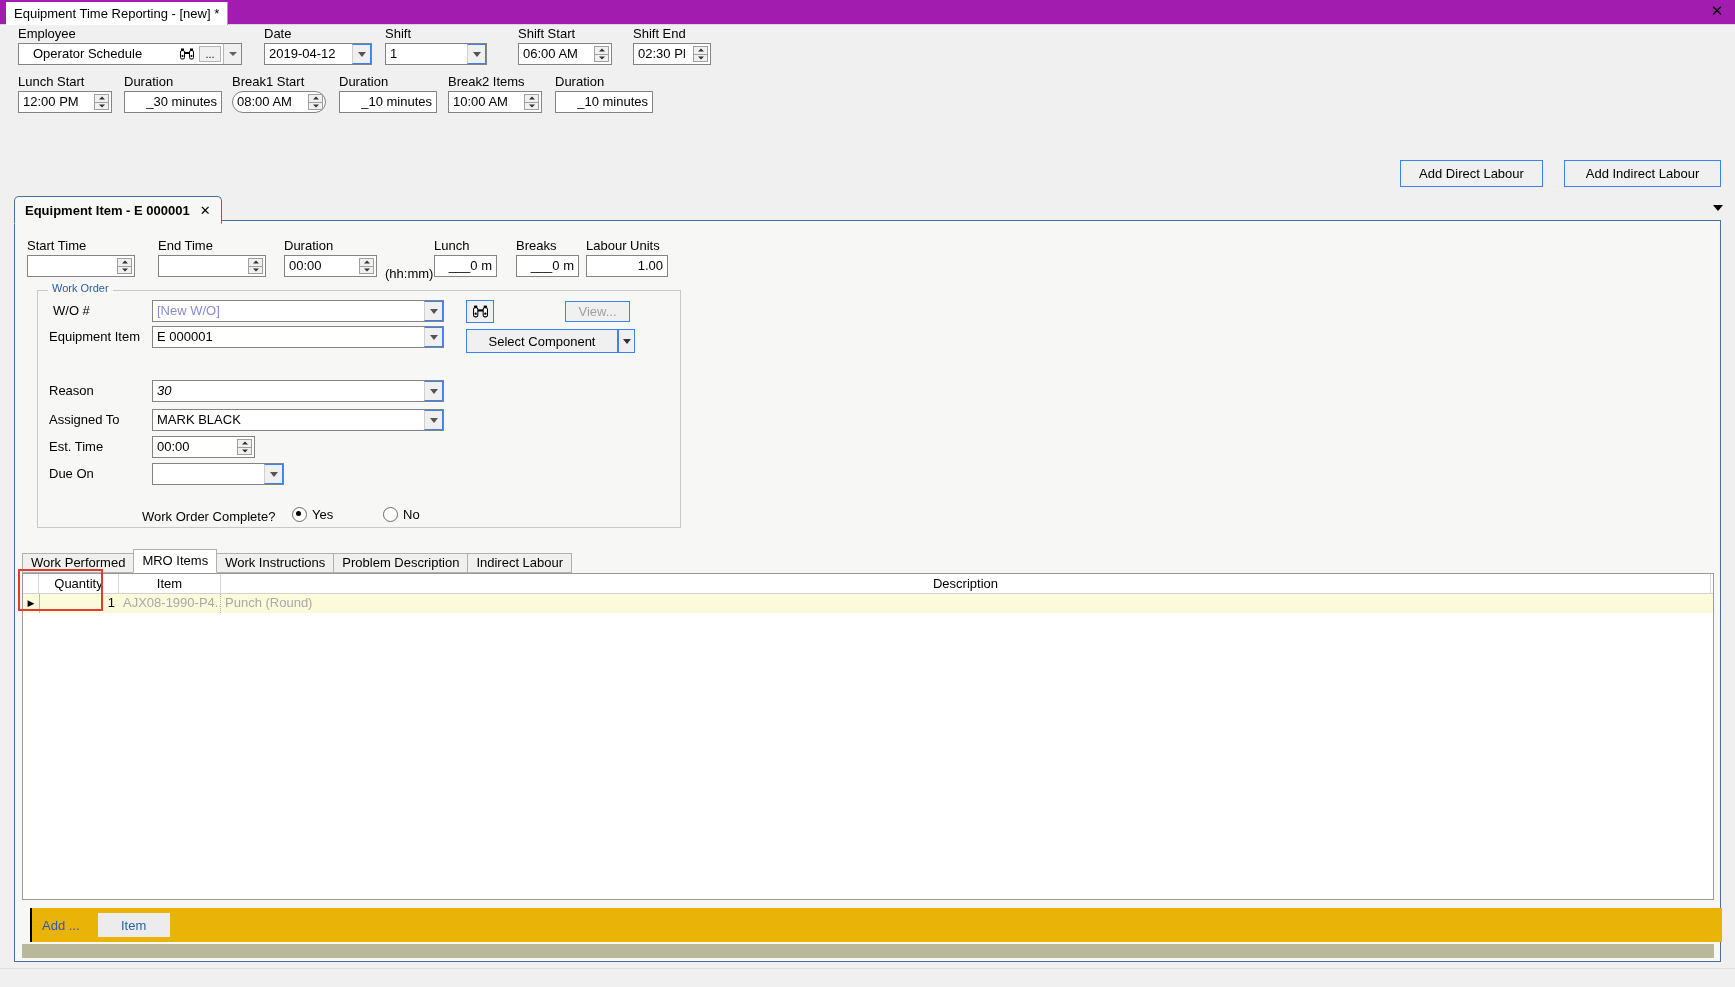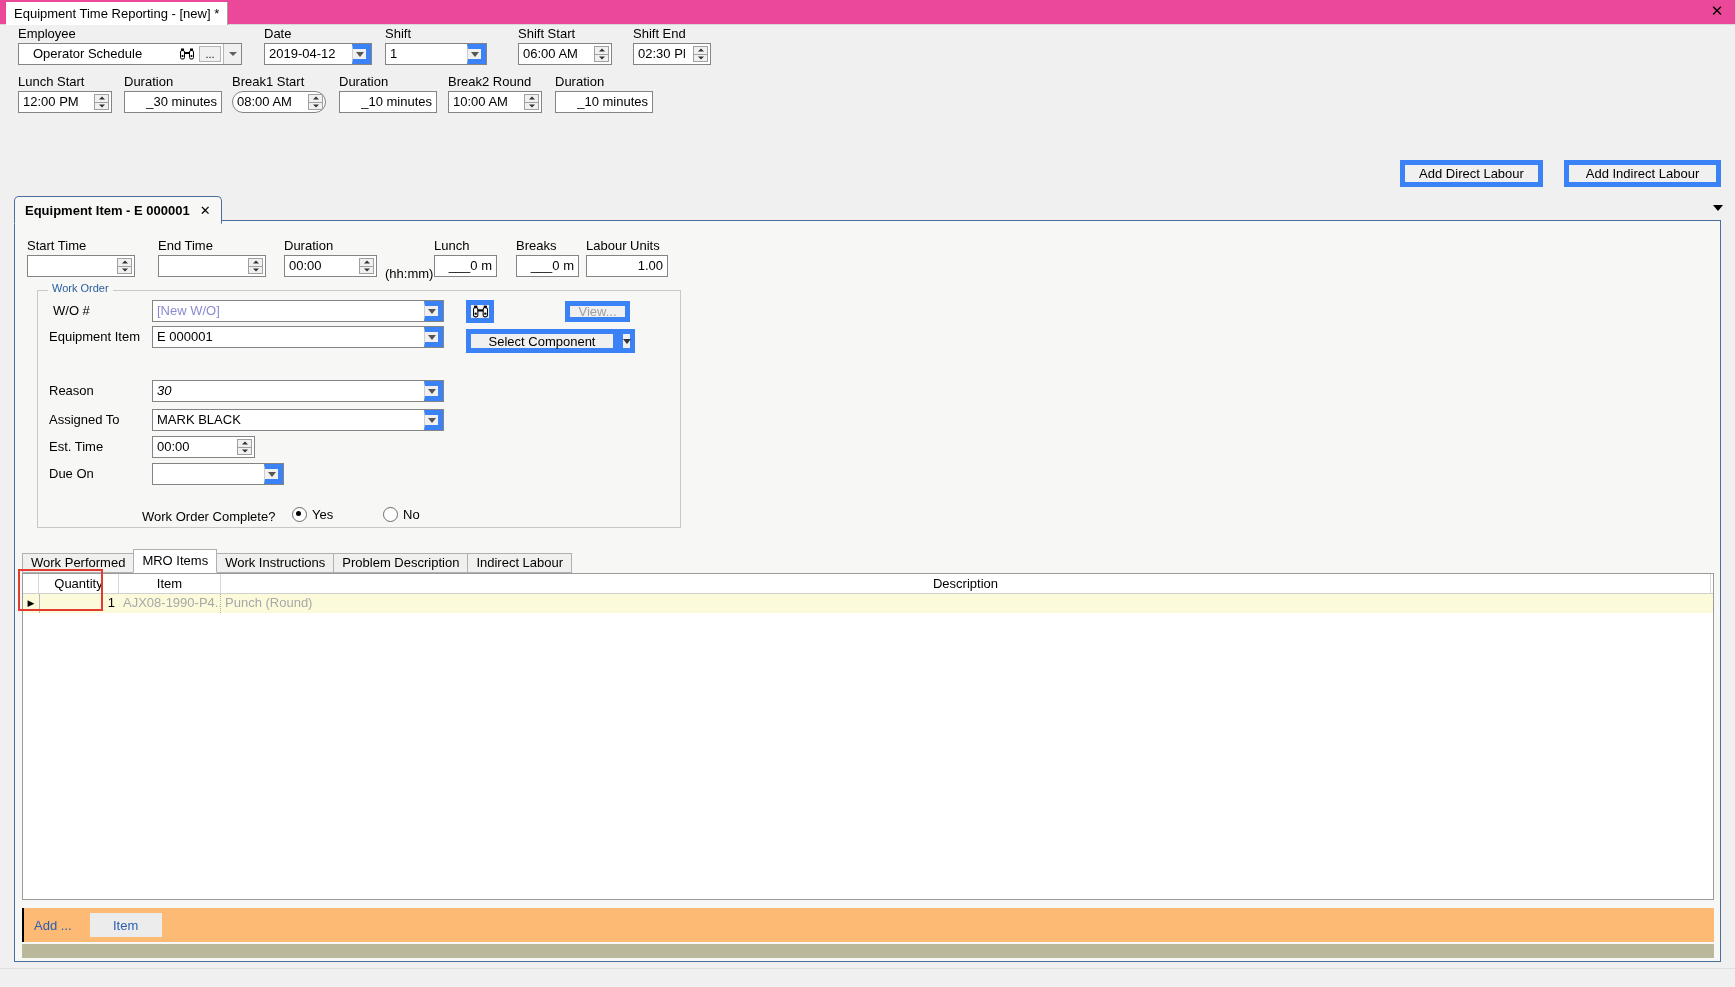--- a/index.html
+++ b/index.html
@@ -13,21 +13,21 @@
   }
   
   #app{
     position:absolute;left:0;top:0;width:1735px;height:987px;
     background:#f0f0f0;
     box-sizing:border-box;
   }
   
   .titlestrip{
     position:absolute;left:0;top:0;width:1735px;height:24px;
-    background:#ec4899;
+    background:#a21caf;
     border-bottom:1px solid #d8d8d8;
   }
   .doc-tab{
     position:absolute;left:6px;top:2px;height:21px;
     padding:2px 8px 0 8px;
     font-size:13px;line-height:19px;
     color:#000;background:#ffffff;
     border-right:1px solid #a0a0a0;
     white-space:nowrap;
   }
@@ -110,21 +110,21 @@
   .totalbar{
     position:absolute;left:8px;top:128px;width:1713px;height:22px;
     background:#aeaef5;border:1px solid #30309a;
     box-sizing:border-box;
     font-size:13px;line-height:20px;padding-left:5px;
     color:#000;white-space:nowrap;
   }
   
   .btn{
     box-sizing:border-box;
-    background:#f0f0f0;border:5px solid #3b82f6;
+    background:#f0f0f0;border:1px solid #3b82f6;
     font-size:13px;text-align:left;color:#000;
     display:flex;align-items:center;justify-content:center;
     cursor:pointer;
   }
   .btn.disabled{color:#a0a0a0;}
   
   .tabhost{
     position:absolute;left:14px;top:220px;width:1707px;height:742px;
     border:1px solid #4a6f9c;
     background:#f7f8f5;
@@ -216,22 +216,22 @@
     width:16px;text-align:center;line-height:18px;font-size:9px;color:#000;
   }
   .sel-outline{
     position:absolute;left:18px;top:569px;width:85px;height:42px;
     border:2px solid #e23b30;
     box-sizing:border-box;
     pointer-events:none;z-index:9;
   }
   
   .addbar{
-    position:absolute;left:22px;top:908px;width:1692px;height:34px;
-    background:#fdba74;
+    position:absolute;left:30px;top:908px;width:1692px;height:34px;
+    background:#eab308;
     border-left:2px solid #000;
     box-sizing:border-box;
     display:flex;align-items:center;
   }
   .addlink{
     margin-left:10px;font-size:13px;color:#2a5db0;cursor:pointer;
   }
   .addbtn{
     margin-left:18px;width:70px;height:22px;
     background:#ececec;border:1px solid #ececec;
@@ -367,21 +367,21 @@
   </div>
 
   <div class="fld" style="left:339px;top:74px;">
     <span class="lbl">Duration</span>
     <div class="tbox" style="width:98px;">
       <div class="txt right">_10 minutes</div>
     </div>
   </div>
 
   <div class="fld" style="left:448px;top:74px;">
-    <span class="lbl">Break2 Round</span>
+    <span class="lbl">Break2 Items</span>
     <div class="tbox" style="width:94px;">
       <div class="txt">10:00 AM</div>
       <div class="spin">
           <div>
             <i class="ar"></i>
           </div>
           <div>
             <i class="ar"></i>
           </div>
         </div>

